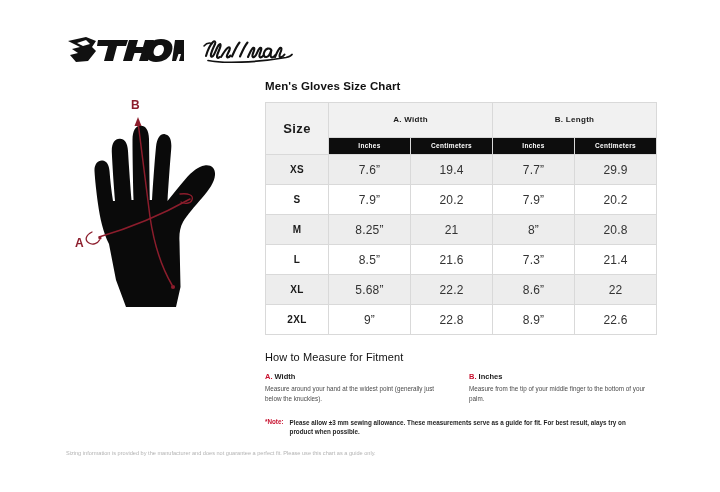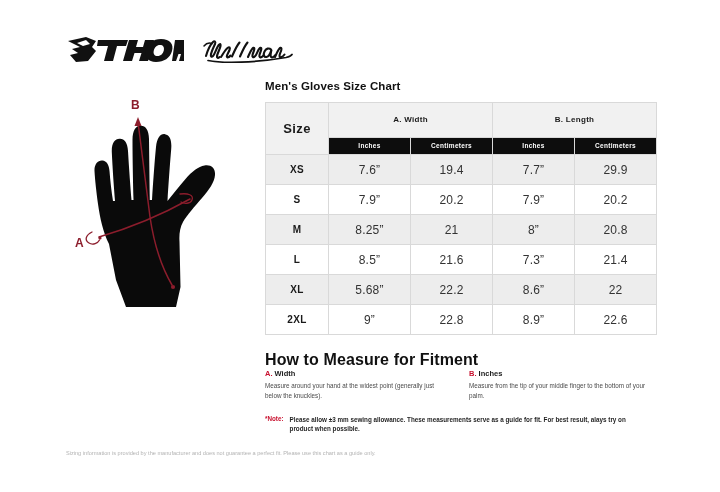--- a/index.html
+++ b/index.html
@@ -117,23 +117,24 @@
     letter-spacing: 0.4px;
   }
   tbody tr.row-shaded td { background: #ededed; }
   tbody tr.row-plain td  { background: #ffffff; }
 
   
   .howto {
     margin-top: 16px;
   }
   .howto-title {
-    font-size: 16px;
-    font-weight: bold;
+    font-size: 11px;
+    font-weight: normal;
     color: #111111;
+    margin-bottom: 9px;
     letter-spacing: 0.1px;
   }
   .howto-cols {
     display: flex;
     gap: 17px;
   }
   .howto-col { width: 187px; }
   .howto-sub {
     font-size: 7.5px;
     font-weight: bold;

